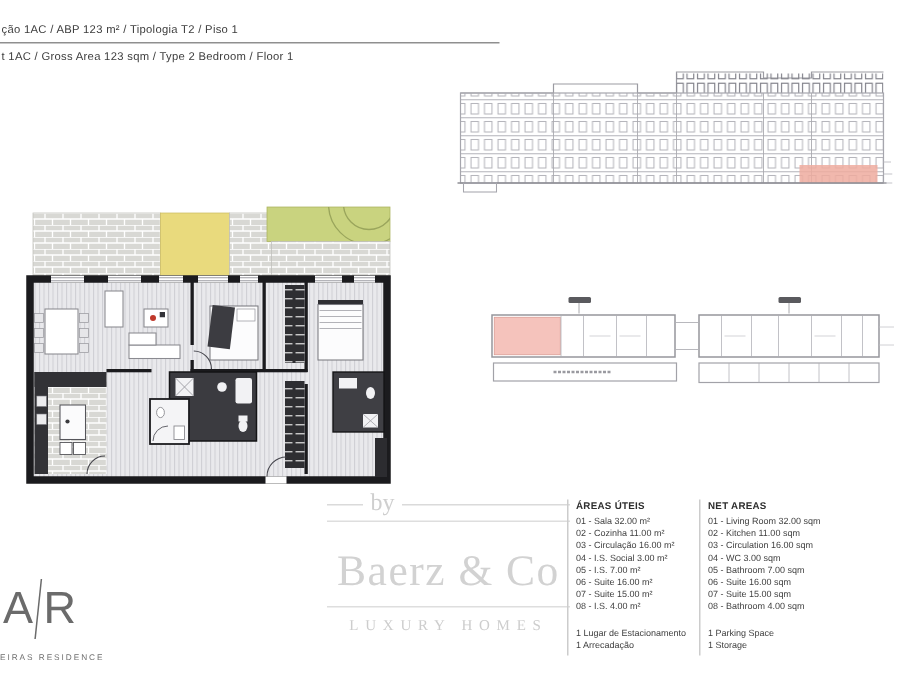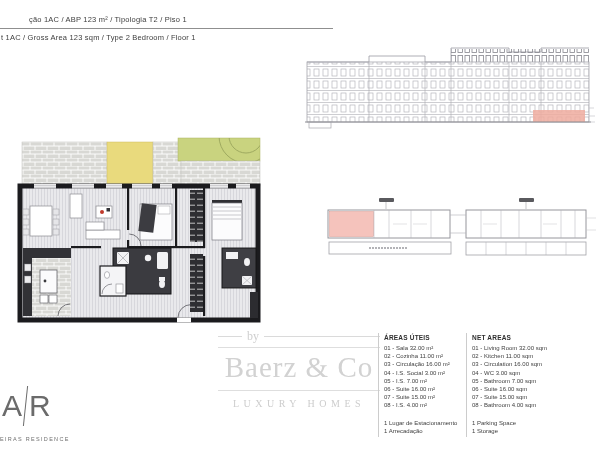--- a/index.html
+++ b/index.html
@@ -3,43 +3,43 @@
 <meta charset="utf-8">
 <style>
   html,body{margin:0;padding:0;}
   body{
     width:600px;height:450px;position:relative;background:#ffffff;
     font-family:"Liberation Sans", sans-serif;overflow:hidden;
   }
   
   #header{position:absolute;left:0;top:9px;width:340px;}
   .title-line{color:#3d3d3d;font-size:7.5px;letter-spacing:.2px;white-space:nowrap;}
-  #title-pt{position:absolute;left:1px;top:6px;padding-left:28px;}
+  #title-pt{position:absolute;left:1px;top:6px;}
   #title-rule{position:absolute;left:0;top:19px;width:333px;border-top:1px solid #8f8f8f;}
   #title-en{position:absolute;left:1px;top:24px;}
 
   
   #floorplan{position:absolute;left:14px;top:134px;}
 
   
   #elevation{position:absolute;left:303px;top:42px;}
 
   
   #siteplan{position:absolute;left:313px;top:194px;}
 
   
   #watermark{position:absolute;left:218px;top:331px;width:162px;color:#d0d0d0;text-align:center;}
   .wm-byrow{display:flex;align-items:center;height:10px;}
   .wm-line{border-top:1px solid #dadada;}
   .wm-line.short{width:24px;}
   .wm-line.long{flex:1;}
-  .wm-by{font-family:"Liberation Serif", serif;font-size:12px;color:#cfcfcf;padding:0 5px;}
+  .wm-by{font-family:"Liberation Serif", serif;font-size:16px;color:#cfcfcf;padding:0 5px;}
   .wm-rule{border-top:1px solid #dedede;margin-top:6px;}
   .wm-brand{font-family:"Liberation Serif", serif;font-size:29px;color:#d2d2d2;
-    letter-spacing:1px;white-space:nowrap;margin-top:2px;line-height:34px;}
+    letter-spacing:1px;white-space:nowrap;margin-top:16px;line-height:34px;}
   .wm-tagline{font-family:"Liberation Serif", serif;font-size:10px;color:#cdcdcd;
     letter-spacing:4.5px;white-space:nowrap;margin-top:7px;}
 
   
   .legend-divider{position:absolute;top:333px;height:104px;width:0;border-left:1px solid #cccccc;}
   #divider-1{left:378px;}
   #divider-2{left:466px;}
   .legend{position:absolute;top:334px;width:84px;color:#3f3f3f;}
   #legend-pt{left:384px;}
   #legend-en{left:472px;}

